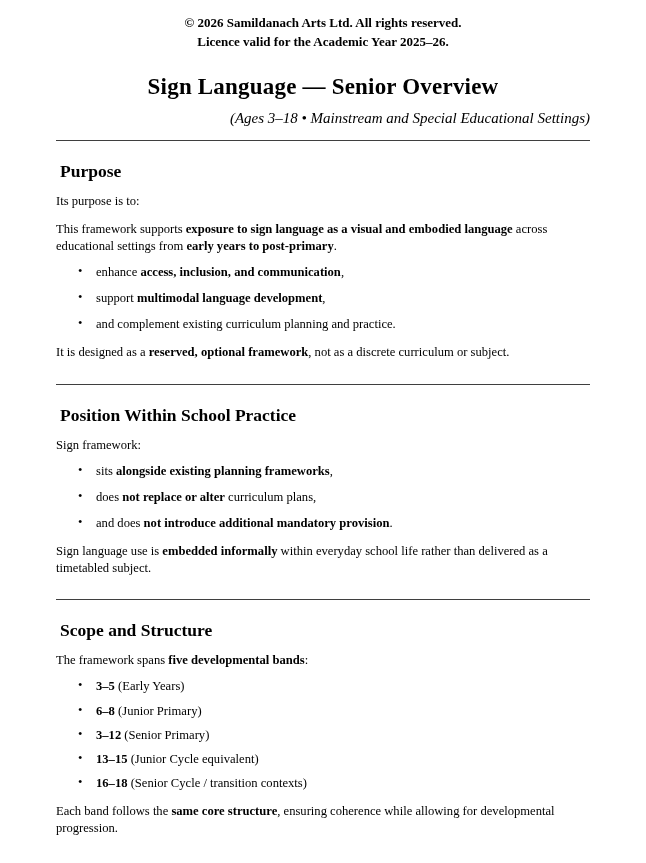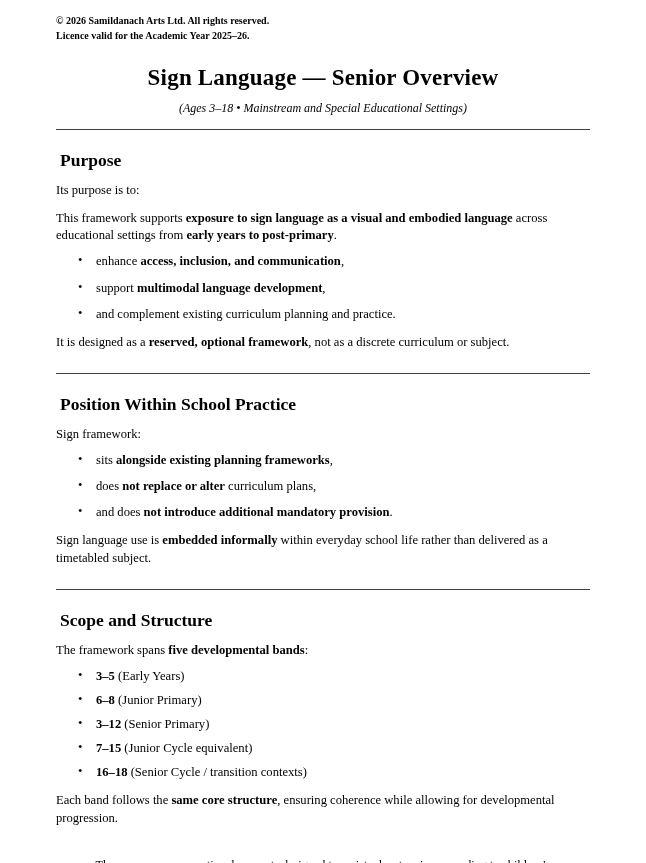--- a/index.html
+++ b/index.html
@@ -15,38 +15,38 @@
     overflow: hidden;
   }
   .page {
     width: 646px;
     height: 863px;
     box-sizing: border-box;
     padding: 14px 56px 0 56px;
     position: relative;
   }
   .copyright {
-    text-align: left;
-    font-size: 10px;
+    text-align: center;
+    font-size: 13px;
     font-weight: bold;
     line-height: 1.45;
     margin: 0 0 0 0;
   }
   .copyright div { white-space: nowrap; }
 
   .doc-title {
     text-align: center;
     font-size: 23px;
     font-weight: bold;
     margin: 22px 0 0 0;
     letter-spacing: 0.2px;
   }
   .doc-subtitle {
-    text-align: center;
-    font-size: 12px;
+    text-align: right;
+    font-size: 15px;
     font-style: italic;
     margin: 10px 0 0 0;
   }
 
   .rule {
     border: 0;
     border-top: 1.4px solid #3f3f3f;
     margin: 13px 0 0 0;
   }
   .rule.section-sep {
@@ -133,20 +133,20 @@
   <p class="para">Sign language use is <b>embedded informally</b> within everyday school life rather than delivered as a timetabled subject.</p>
 
   <hr class="rule section-sep">
 
   <h2 class="section-heading">Scope and Structure</h2>
   <p class="para">The framework spans <b>five developmental bands</b>:</p>
   <ul class="bullets tight">
       <li><span class="dot">•</span><span><b>3–5</b> (Early Years)</span></li>
       <li><span class="dot">•</span><span><b>6–8</b> (Junior Primary)</span></li>
       <li><span class="dot">•</span><span><b>3–12</b> (Senior Primary)</span></li>
-      <li><span class="dot">•</span><span><b>7–15</b> (Junior Cycle equivalent)</span></li>
+      <li><span class="dot">•</span><span><b>13–15</b> (Junior Cycle equivalent)</span></li>
       <li><span class="dot">•</span><span><b>16–18</b> (Senior Cycle / transition contexts)</span></li>
     </ul>
   <p class="para">Each band follows the <b>same core structure</b>, ensuring coherence while allowing for developmental progression.</p>
 
   <p class="note">These resources are optional supports designed to assist educators in responding to children’s interests and needs. They are not intended to prescribe activities or outcomes.</p>
 
 </div>
 
 </body></html>

